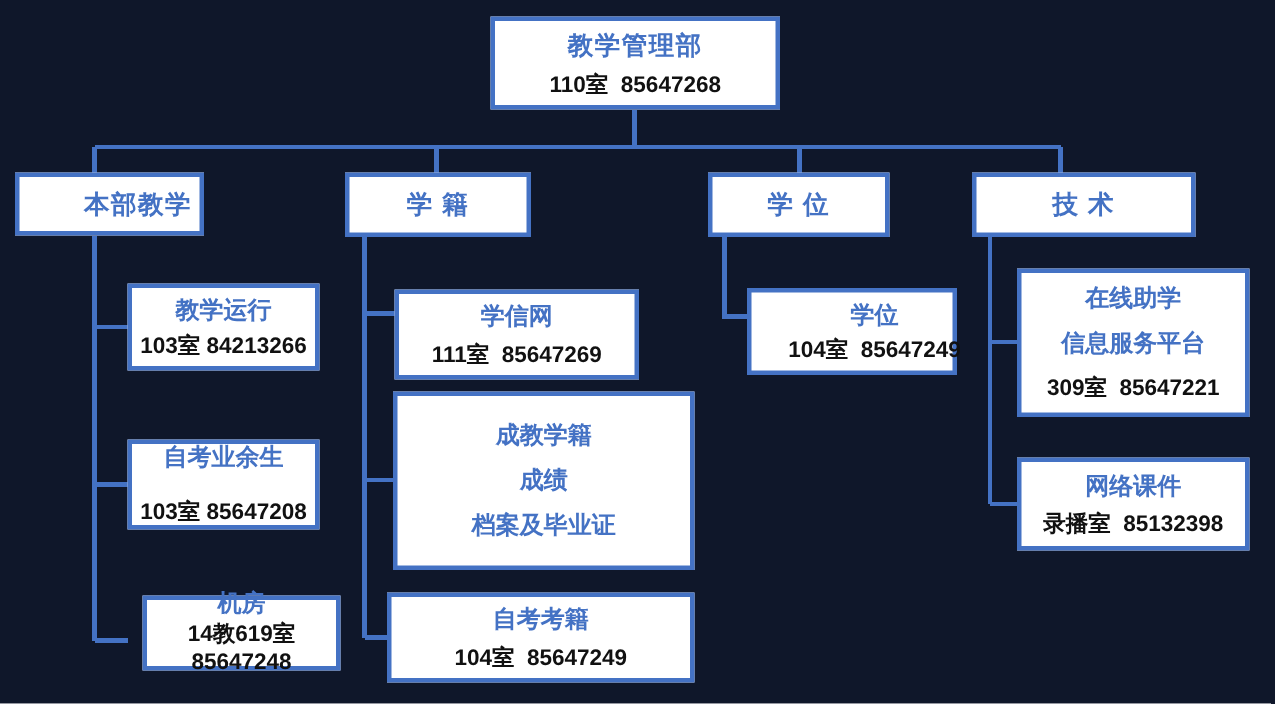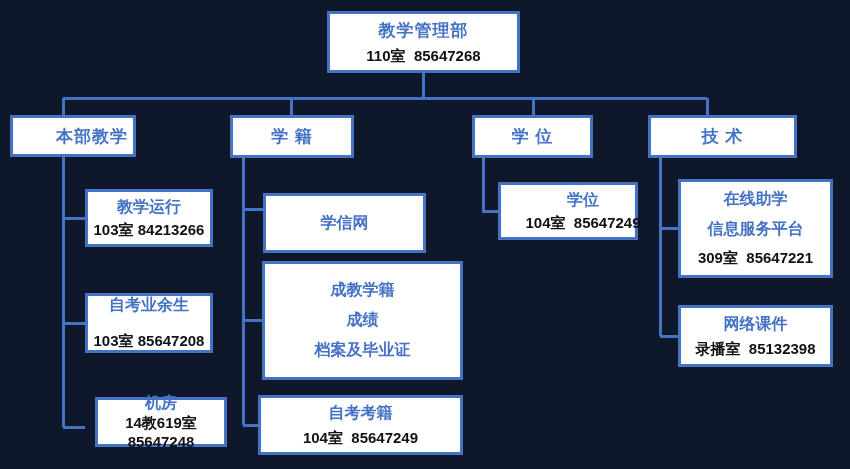--- a/index.html
+++ b/index.html
@@ -94,32 +94,33 @@
     <div class="line t-dark">103室 85647208</div>
   </div>
   <div class="box tight" style="left:95px; top:397px; width:132px; height:50px;">
     <div class="line t-blue">机房</div>
     <div class="line t-dark">14教619室</div>
     <div class="line t-dark">85647248</div>
   </div>
 
   <div class="box" style="left:263px; top:193px; width:163px; height:60px;">
     <div class="line t-blue">学信网</div>
+    <div class="line t-dark">111室  85647269</div>
   </div>
   <div class="box roomy" style="left:262px; top:261px; width:201px; height:119px;">
     <div class="line t-blue">成教学籍</div>
     <div class="line t-blue">成绩</div>
     <div class="line t-blue">档案及毕业证</div>
   </div>
   <div class="box" style="left:258px; top:395px; width:205px; height:60px;">
     <div class="line t-blue">自考考籍</div>
     <div class="line t-dark">104室  85647249</div>
   </div>
 
-  <div class="box" style="left:498px; top:182px; width:140px; height:58px; gap:3px;padding-left:30px;">
+  <div class="box" style="left:498px; top:192px; width:140px; height:58px; gap:3px;padding-left:30px;">
     <div class="line t-blue">学位</div>
     <div class="line t-dark">104室  85647249</div>
   </div>
 
   <div class="box roomy" style="left:678px; top:179px; width:155px; height:99px;">
     <div class="line t-blue">在线助学</div>
     <div class="line t-blue">信息服务平台</div>
     <div class="line t-dark">309室  85647221</div>
   </div>
   <div class="box" style="left:678px; top:305px; width:155px; height:62px;">

